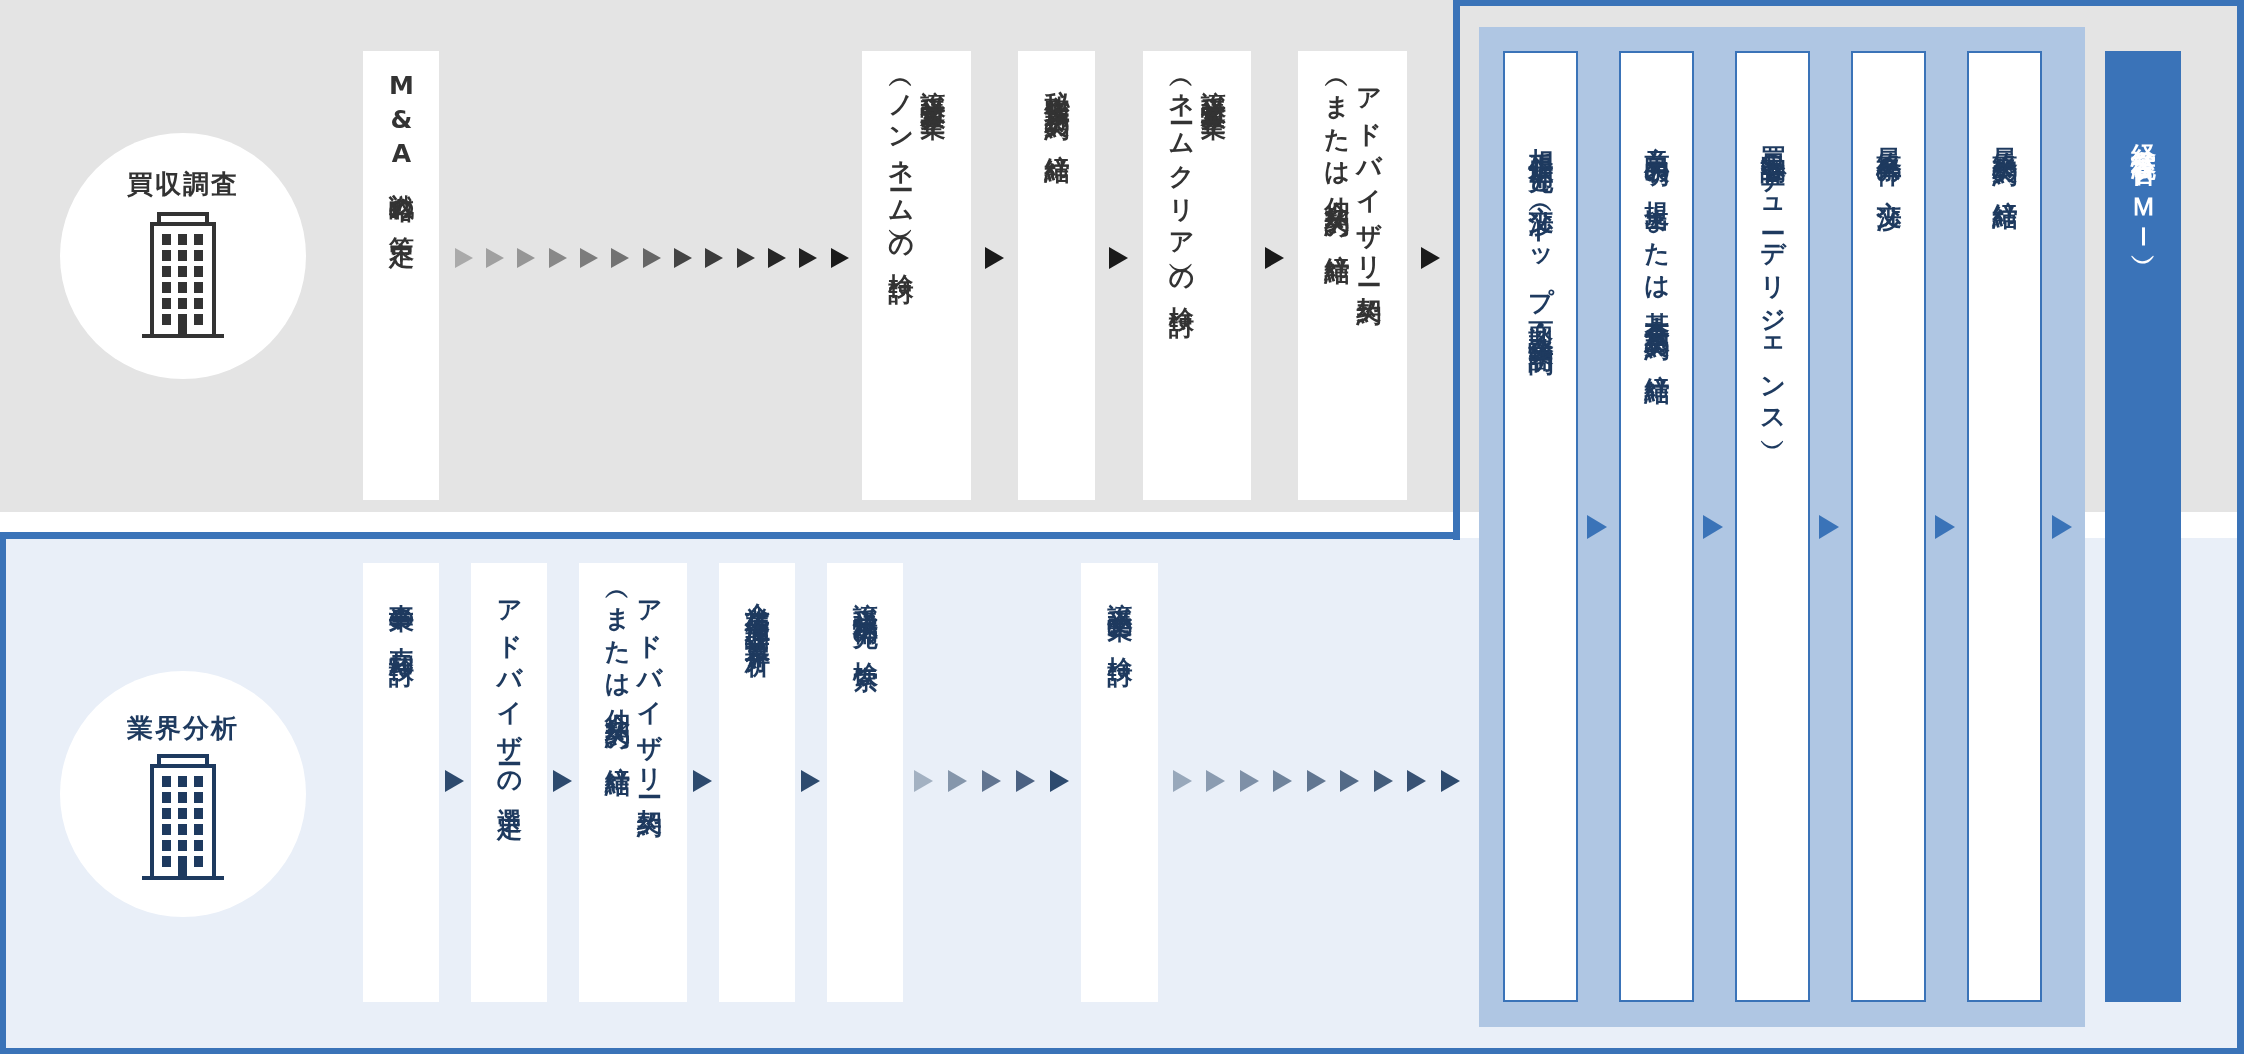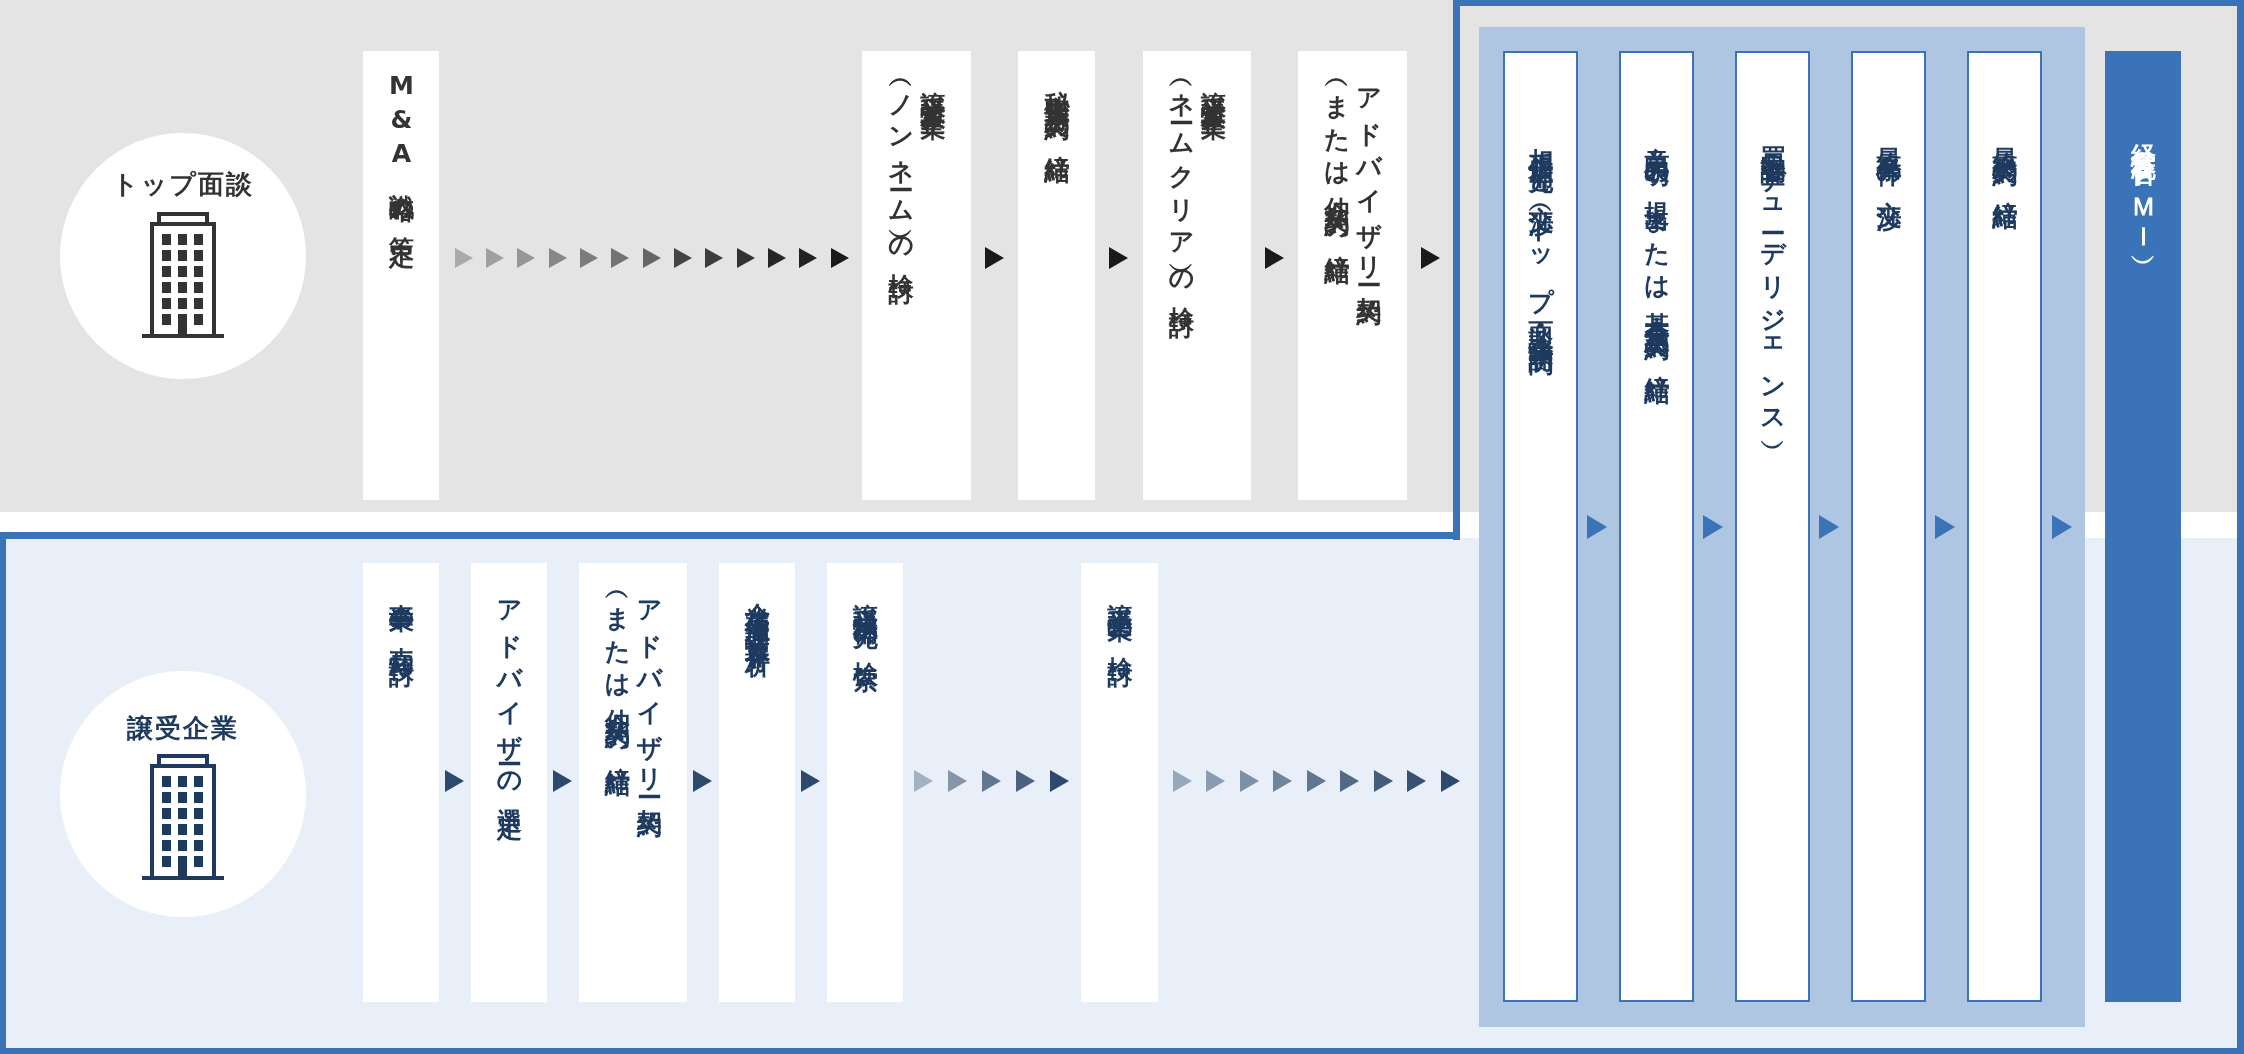--- a/index.html
+++ b/index.html
@@ -37,21 +37,21 @@
 <div class="abs" style="left:1460px;top:512px;width:777px;height:26px;background:#ffffff;"></div>
 
 <div class="abs bl" style="left:1453px;top:0;width:791px;height:6px;"></div>
 <div class="abs bl" style="left:1453px;top:0;width:7px;height:540px;"></div>
 <div class="abs bl" style="left:0;top:532px;width:1460px;height:7px;"></div>
 <div class="abs bl" style="left:0;top:532px;width:6px;height:522px;"></div>
 <div class="abs bl" style="left:0;top:1048px;width:2244px;height:6px;"></div>
 <div class="abs bl" style="left:2237px;top:0;width:7px;height:1054px;"></div>
 
 <div class="abs circle" style="left:60px;top:133px;color:#333333;">
-  <div class="circle-label">トップ面談</div>
+  <div class="circle-label">買収調査</div>
   <svg width="82" height="128" viewBox="0 0 82 128" style="margin-top:10px;">
     <rect x="17" y="2" width="48" height="10" fill="none" stroke="#333333" stroke-width="4"></rect>
     <rect x="10" y="12" width="62" height="112" fill="none" stroke="#333333" stroke-width="4"></rect>
     <line x1="0" y1="124" x2="82" y2="124" stroke="#333333" stroke-width="4"></line>
     <g fill="#333333">
       <rect x="20" y="22" width="9" height="11"></rect>
         <rect x="36" y="22" width="9" height="11"></rect>
         <rect x="52" y="22" width="9" height="11"></rect>
       <rect x="20" y="38" width="9" height="11"></rect>
         <rect x="36" y="38" width="9" height="11"></rect>
@@ -66,21 +66,21 @@
         <rect x="36" y="86" width="9" height="11"></rect>
         <rect x="52" y="86" width="9" height="11"></rect>
       <rect x="20" y="102" width="9" height="11"></rect>
         <rect x="36" y="102" width="9" height="22"></rect>
         <rect x="52" y="102" width="9" height="11"></rect>
     </g>
   </svg>
 </div>
 
 <div class="abs circle" style="left:60px;top:671px;color:#1e3a5f;">
-  <div class="circle-label" style="margin-top:40px;">譲受企業</div>
+  <div class="circle-label" style="margin-top:40px;">業界分析</div>
   <svg width="82" height="128" viewBox="0 0 82 128" style="margin-top:8px;">
     <rect x="17" y="2" width="48" height="10" fill="none" stroke="#1e3a5f" stroke-width="4"></rect>
     <rect x="10" y="12" width="62" height="112" fill="none" stroke="#1e3a5f" stroke-width="4"></rect>
     <line x1="0" y1="124" x2="82" y2="124" stroke="#1e3a5f" stroke-width="4"></line>
     <g fill="#1e3a5f">
       <rect x="20" y="22" width="9" height="11"></rect>
         <rect x="36" y="22" width="9" height="11"></rect>
         <rect x="52" y="22" width="9" height="11"></rect>
       <rect x="20" y="38" width="9" height="11"></rect>
         <rect x="36" y="38" width="9" height="11"></rect>

